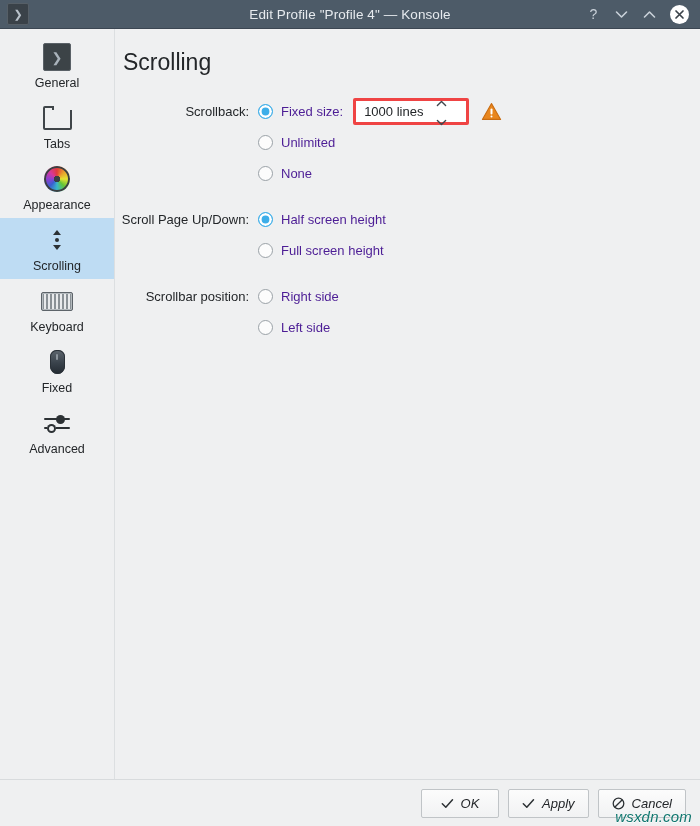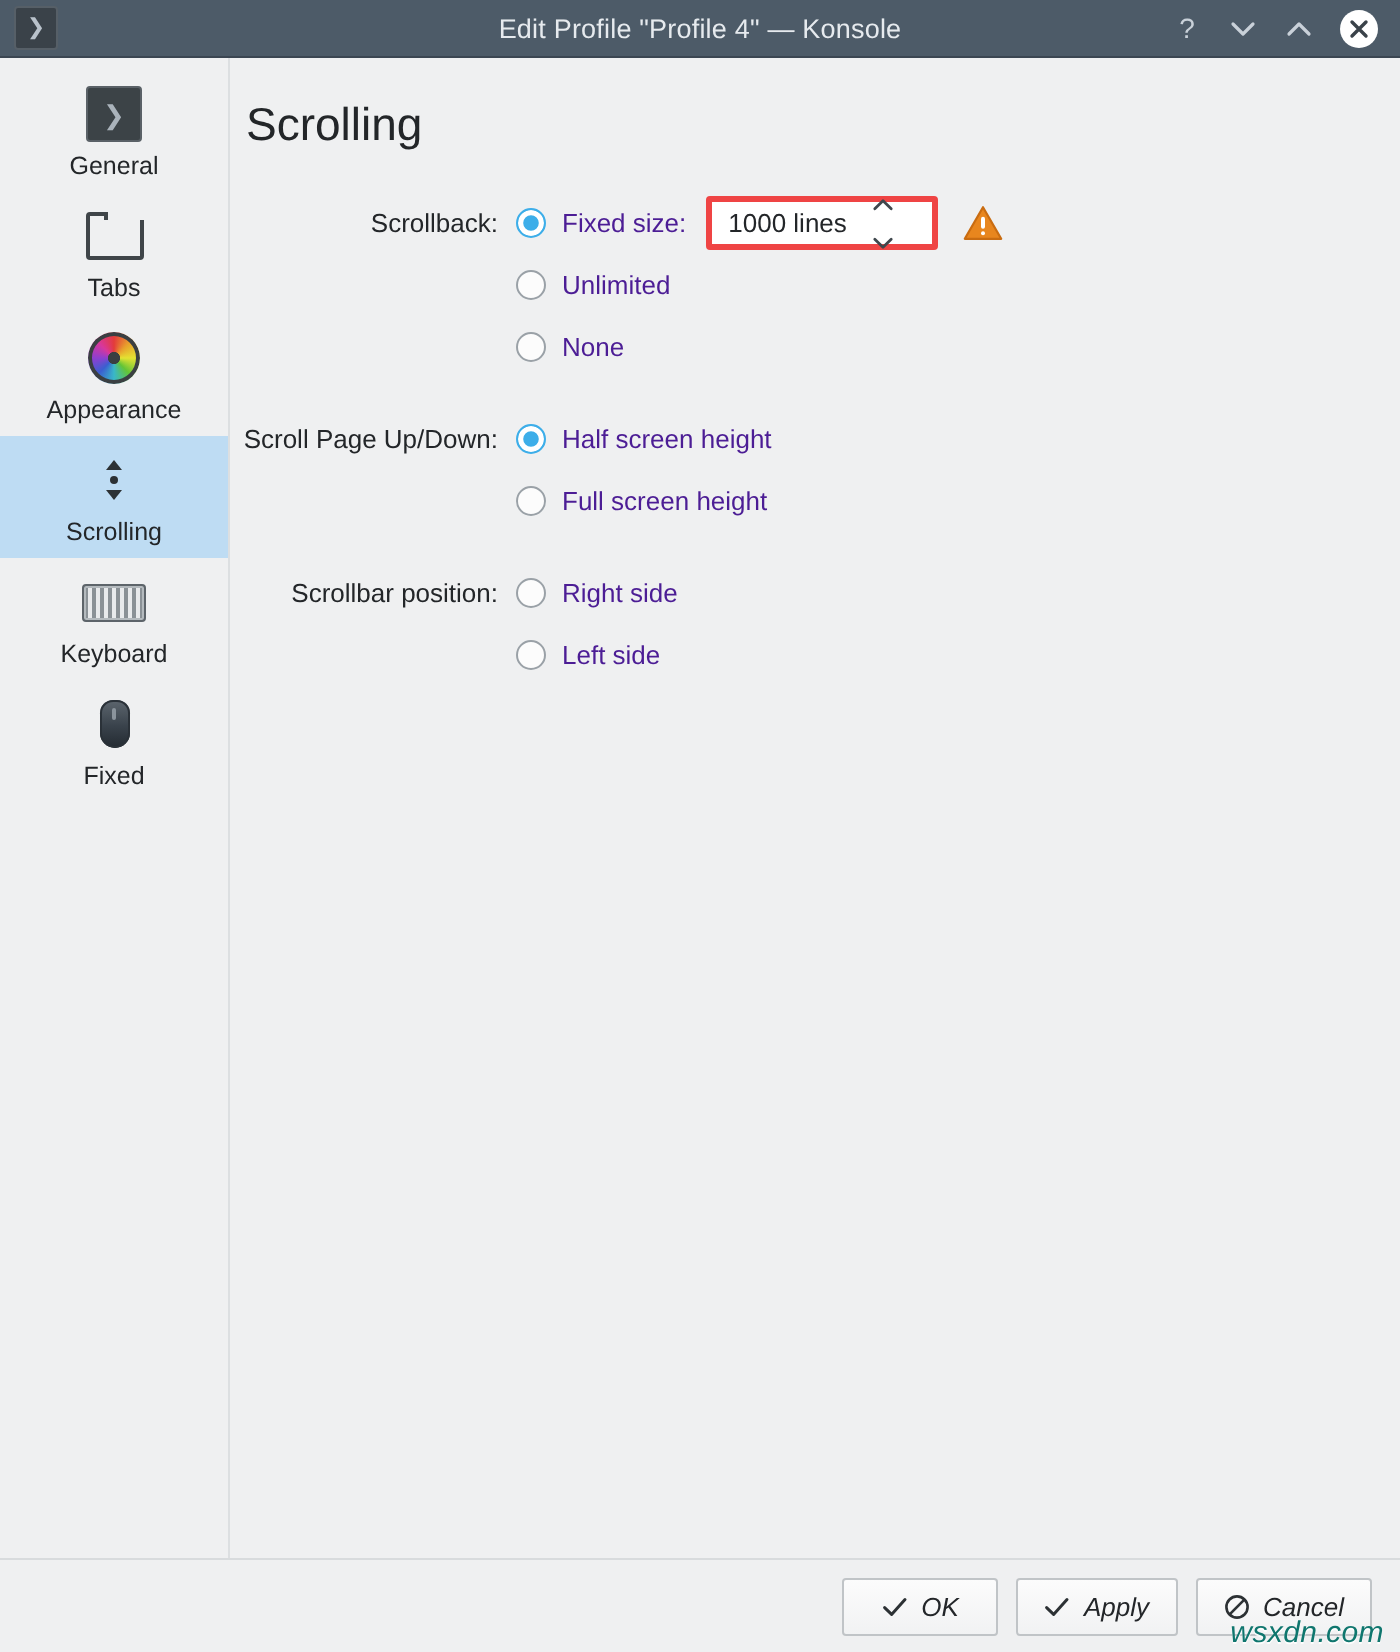--- a/index.html
+++ b/index.html
@@ -455,20 +455,31 @@
         <div class="side-label">Keyboard</div>
       </div>
 
       <div class="side-item">
         <div class="side-icon">
           <div class="ic-mouse"></div>
         </div>
         <div class="side-label">Fixed</div>
       </div>
 
+      <div class="side-item">
+        <div class="side-icon">
+          <div class="ic-advanced">
+            <div class="line l1"></div>
+            <div class="knob k1"></div>
+            <div class="line l2"></div>
+            <div class="knob k2"></div>
+          </div>
+        </div>
+        <div class="side-label">Advanced</div>
+      </div>
 
     </div>
 
     <div class="content">
       <h1 class="page-title">Scrolling</h1>
 
       <div class="form">
 
         <div class="row">
           <div class="row-label">Scrollback:</div>

